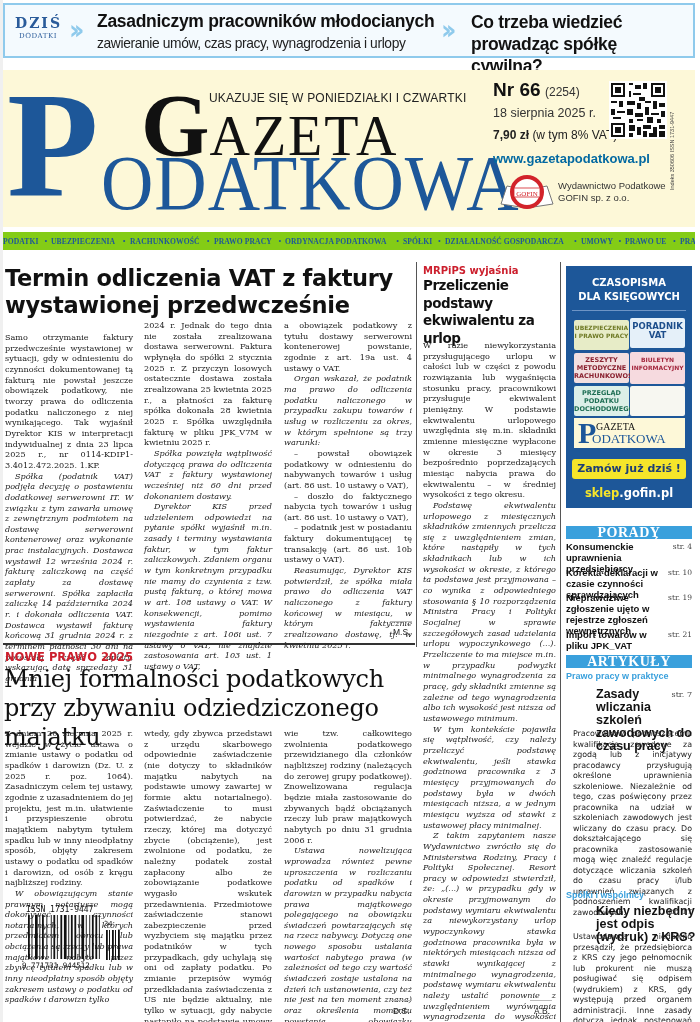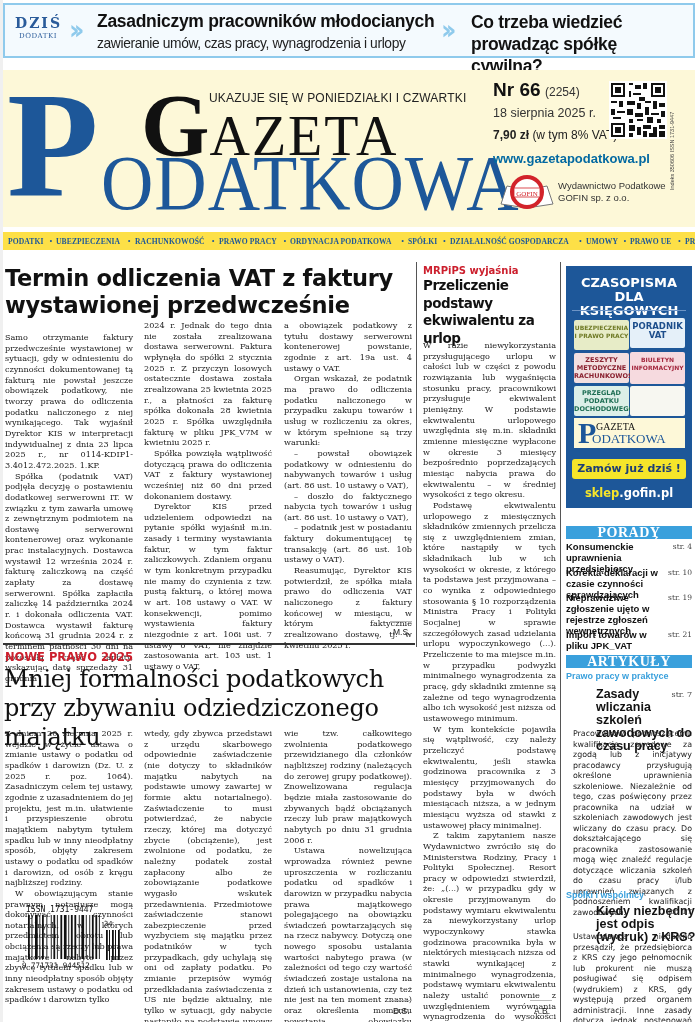--- a/index.html
+++ b/index.html
@@ -35,31 +35,31 @@
   .date { position: absolute; left: 490px; top: 36px; font-family: "Liberation Sans", sans-serif; font-size: 12.5px; color: #333; }
   .price { position: absolute; left: 490px; top: 58px; font-family: "Liberation Sans", sans-serif; font-size: 12px; color: #222; }
   .price b { font-weight: bold; }
   .www { position: absolute; left: 490px; top: 81px; font-family: "Liberation Sans", sans-serif; font-weight: bold; font-size: 13px; color: #0369a1; }
   .gofin-logo { position: absolute; left: 494px; top: 100px; width: 60px; height: 44px; }
   .publisher { position: absolute; left: 555px; top: 110px; width: 110px; text-align: left; font-family: "Liberation Sans", sans-serif; font-size: 9.5px; color: #333; line-height: 12px; }
   .qr { position: absolute; left: 606px; top: 11px; width: 58px; height: 58px; background: #fff; }
   .indeks { position: absolute; left: 666px; top: 10px; width: 14px; height: 110px; font-family: "Liberation Sans", sans-serif; font-size: 5.5px; color: #444; writing-mode: vertical-rl; transform: rotate(180deg); white-space: nowrap; }
 
   
-  .sections { position: absolute; left: 3px; top: 232px; width: 692px; height: 18px; background: #fde047; display: flex; align-items: center; padding-left: 5px; gap: 0; overflow: hidden; white-space: nowrap; }
+  .sections { position: absolute; left: 3px; top: 232px; width: 692px; height: 18px; background: #84cc16; display: flex; align-items: center; gap: 0; overflow: hidden; white-space: nowrap; }
   .sections .sec { font-family: "Liberation Serif", serif; font-size: 8px; font-weight: bold; color: #1d5799; text-transform: uppercase; letter-spacing: 0.1px; transform: scaleX(0.95); transform-origin: left; }
   .sections .dot { font-family: "Liberation Serif", serif; font-size: 8px; color: #1d5799; margin: 0 4px; }
 
   
   .col-rule { position: absolute; background: #555; }
 
   .art1-title { position: absolute; left: 5px; top: 265px; width: 410px; font-family: "DejaVu Sans", sans-serif; font-weight: bold; font-size: 22.5px; line-height: 27px; color: #111; letter-spacing: -0.3px; }
   .txt { position: absolute; font-family: "DejaVu Serif", serif; font-size: 8.1px; line-height: 10.65px; color: #222; text-align: justify; hyphens: manual; }
   .txt p { text-indent: 0; }
-  .txt p.ind { text-indent: 10px; }
+  .txt p.ind { text-indent: 10px; font-style: italic; }
   .txt p.dash { text-indent: 10px; }
   .sig { position: absolute; font-family: "Liberation Sans", sans-serif; font-size: 8.5px; color: #222; }
   .sig-line { position: absolute; height: 1px; width: 22px; background: #bbb; }
 
   .a1c1 { left: 5px; top: 320px; width: 128px; margin-top: 12px; }
   .a1c2 { left: 144px; top: 320px; width: 128px; }
   .a1c3 { left: 284px; top: 320px; width: 128px; }
 
   .hr-main { position: absolute; left: 3px; top: 643px; width: 412px; height: 2px; background: #333; }
 
@@ -71,21 +71,21 @@
 
   .barcode { position: absolute; left: 22px; top: 904px; width: 100px; height: 66px; }
 
   
   .kicker3 { position: absolute; left: 423px; top: 265px; font-family: "DejaVu Sans", sans-serif; font-weight: bold; font-size: 10px; color: #cc1f2d; }
   .art3-title { position: absolute; left: 423px; top: 277px; width: 136px; font-family: "DejaVu Sans", sans-serif; font-weight: bold; font-size: 14.5px; line-height: 17.5px; color: #111; letter-spacing: -0.5px; transform: scaleX(0.93); transform-origin: left; }
   .a3c1 { left: 423px; top: 340px; width: 133px; }
 
   
   .promo { position: absolute; left: 566px; top: 266px; width: 126px; height: 192px; background: #1d5799; }
-  .promo-title { position: absolute; left: 0; top: 10px; width: 126px; text-align: center; font-family: "DejaVu Sans", sans-serif; font-weight: bold; font-size: 13px; color: #fff; line-height: 14px; }
+  .promo-title { position: absolute; left: 0; top: 10px; width: 126px; text-align: center; font-family: "DejaVu Sans", sans-serif; font-weight: bold; font-size: 10px; color: #fff; line-height: 14px; }
   .promo-divider { position: absolute; left: 6px; top: 44px; width: 114px; height: 1px; background: #6d94c5; }
   .mini { position: absolute; font-family: "DejaVu Sans", sans-serif; font-weight: bold; text-align: center; line-height: 8px; border-radius: 2px; }
   .mini1 { left: 8px; top: 54px; width: 55px; height: 30px; background: #e7ecc7; color: #6f7a26; font-size: 6px; padding-top: 4px; }
   .mini2 { left: 64px; top: 52px; width: 55px; height: 30px; background: #e5f0f9; color: #1d4e8c; font-size: 8.5px; padding-top: 4px; line-height: 9px; }
   .mini3 { left: 8px; top: 87px; width: 55px; height: 30px; background: #f2dfe0; color: #8a2230; font-size: 6.5px; padding-top: 3px; }
   .mini4 { left: 64px; top: 86px; width: 55px; height: 32px; background: #f6dadf; color: #a4273e; font-size: 6px; padding-top: 4px; }
   .mini5 { left: 8px; top: 120px; width: 55px; height: 30px; background: #dcefe8; color: #1f6f55; font-size: 6.5px; padding-top: 3px; }
   .mini6 { left: 64px; top: 120px; width: 55px; height: 30px; background: #f7f7f1; }
   .mini-gp { position: absolute; left: 8px; top: 152px; width: 111px; height: 30px; background: #fdf8d8; }
   .mini-gp .mP { position: absolute; left: 4px; top: 0; font-family: "Liberation Serif", serif; font-weight: bold; font-size: 30px; line-height: 30px; color: #1d5799; }

